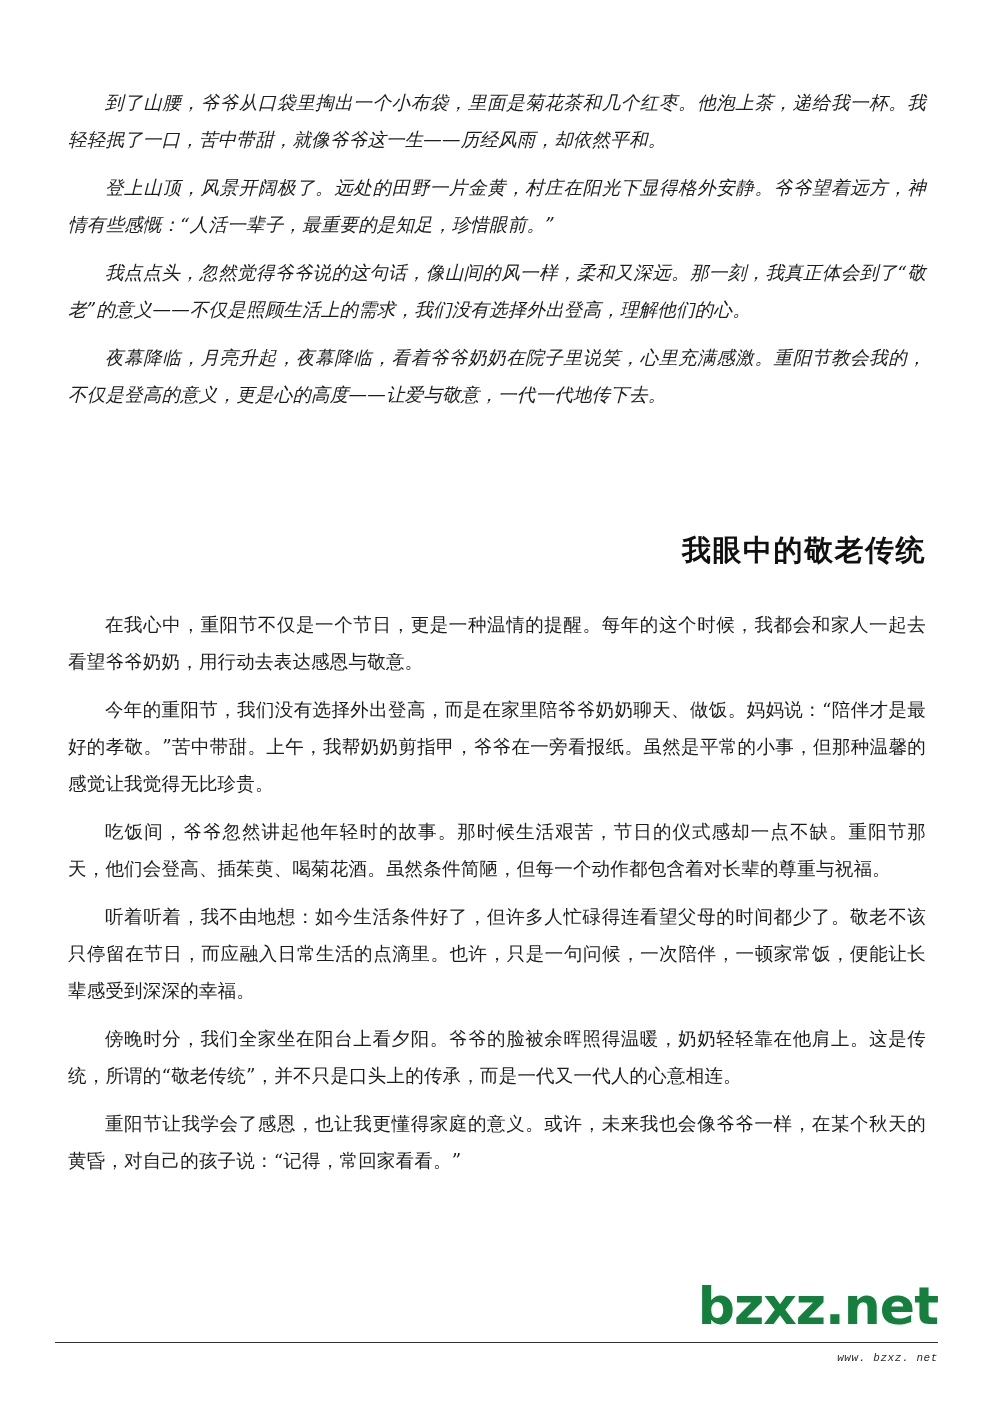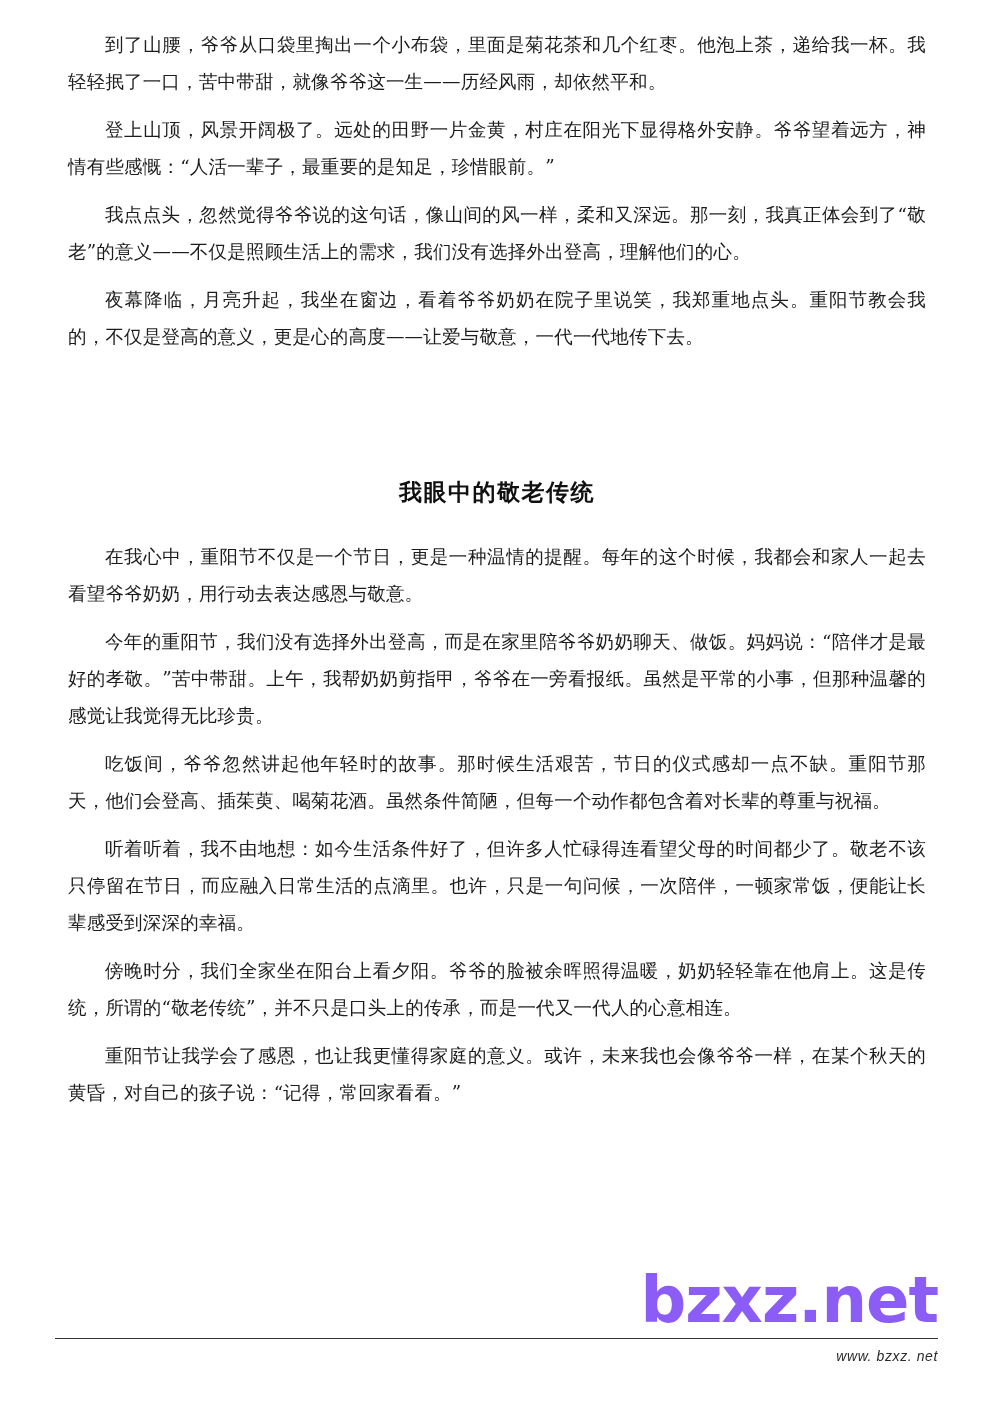--- a/index.html
+++ b/index.html
@@ -21,62 +21,63 @@
     box-sizing: border-box;
   }
 
   
   .watermark {
     position: absolute;
     right: 55px;
     bottom: 72px;
     font-family: "DejaVu Sans", "Liberation Sans", sans-serif;
     font-weight: bold;
-    font-size: 64px;
+    font-size: 52px;
     letter-spacing: -1px;
-    color: #8b5cf6;
+    color: #15803d;
     line-height: 1;
     user-select: none;
     pointer-events: none;
     white-space: nowrap;
     z-index: 0;
   }
 
   
   .content {
     position: absolute;
     left: 68px;
     top: 0;
     width: 858px;
     z-index: 2;
   }
 
   .doc-body {
-    padding-top: 26px;
+    padding-top: 84px;
+    font-style: italic;
   }
 
   p.para {
     margin: 0 0 11px 0;
     font-size: 18.5px;
     line-height: 37px;
     text-align: justify;
     text-justify: inter-character;
     text-indent: 2em;
     letter-spacing: 0.2px;
     color: #1c1c1c;
   }
 
   
   .section-gap {
     height: 104px;
   }
   .doc-title {
-    margin: 0 0 2px 0;
-    text-align: center;
-    font-size: 23px;
+    margin: 0 0 12px 0;
+    text-align: right;
+    font-size: 29px;
     font-weight: bold;
     letter-spacing: 1.5px;
     line-height: 44px;
     color: #101010;
     font-family: "DejaVu Serif", "Liberation Serif", serif;
   }
   .title-gap {
     height: 22px;
   }
 
@@ -89,41 +90,41 @@
     z-index: 3;
   }
   .footer-rule {
     width: 100%;
     height: 0;
     border-top: 1.5px solid #333333;
     margin-bottom: 9px;
   }
   .footer-url {
     text-align: right;
-    font-family: Liberation Sans, sans-serif;
+    font-family: Liberation Mono, monospace;
     font-style: italic;
-    font-size: 14px;
+    font-size: 11px;
     letter-spacing: 0.6px;
     color: #2a2a2a;
   }
 </style>
 </head>
 <body>
 
 <div class="page">
 
   <div class="watermark">bzxz.net</div>
 
   <div class="content">
 
     <div class="doc-body">
       <p class="para">到了山腰，爷爷从口袋里掏出一个小布袋，里面是菊花茶和几个红枣。他泡上茶，递给我一杯。我轻轻抿了一口，苦中带甜，就像爷爷这一生——历经风雨，却依然平和。</p>
       <p class="para">登上山顶，风景开阔极了。远处的田野一片金黄，村庄在阳光下显得格外安静。爷爷望着远方，神情有些感慨：“人活一辈子，最重要的是知足，珍惜眼前。”</p>
       <p class="para">我点点头，忽然觉得爷爷说的这句话，像山间的风一样，柔和又深远。那一刻，我真正体会到了“敬老”的意义——不仅是照顾生活上的需求，我们没有选择外出登高，理解他们的心。</p>
-      <p class="para">夜幕降临，月亮升起，我坐在窗边，看着爷爷奶奶在院子里说笑，我郑重地点头。重阳节教会我的，不仅是登高的意义，更是心的高度——让爱与敬意，一代一代地传下去。</p>
+      <p class="para">夜幕降临，月亮升起，夜幕降临，看着爷爷奶奶在院子里说笑，心里充满感激。重阳节教会我的，不仅是登高的意义，更是心的高度——让爱与敬意，一代一代地传下去。</p>
     </div>
 
     <div class="section-gap"></div>
 
     <h1 class="doc-title">我眼中的敬老传统</h1>
 
     <div class="title-gap"></div>
 
     <div class="doc-body-2">
       <p class="para">在我心中，重阳节不仅是一个节日，更是一种温情的提醒。每年的这个时候，我都会和家人一起去看望爷爷奶奶，用行动去表达感恩与敬意。</p>

